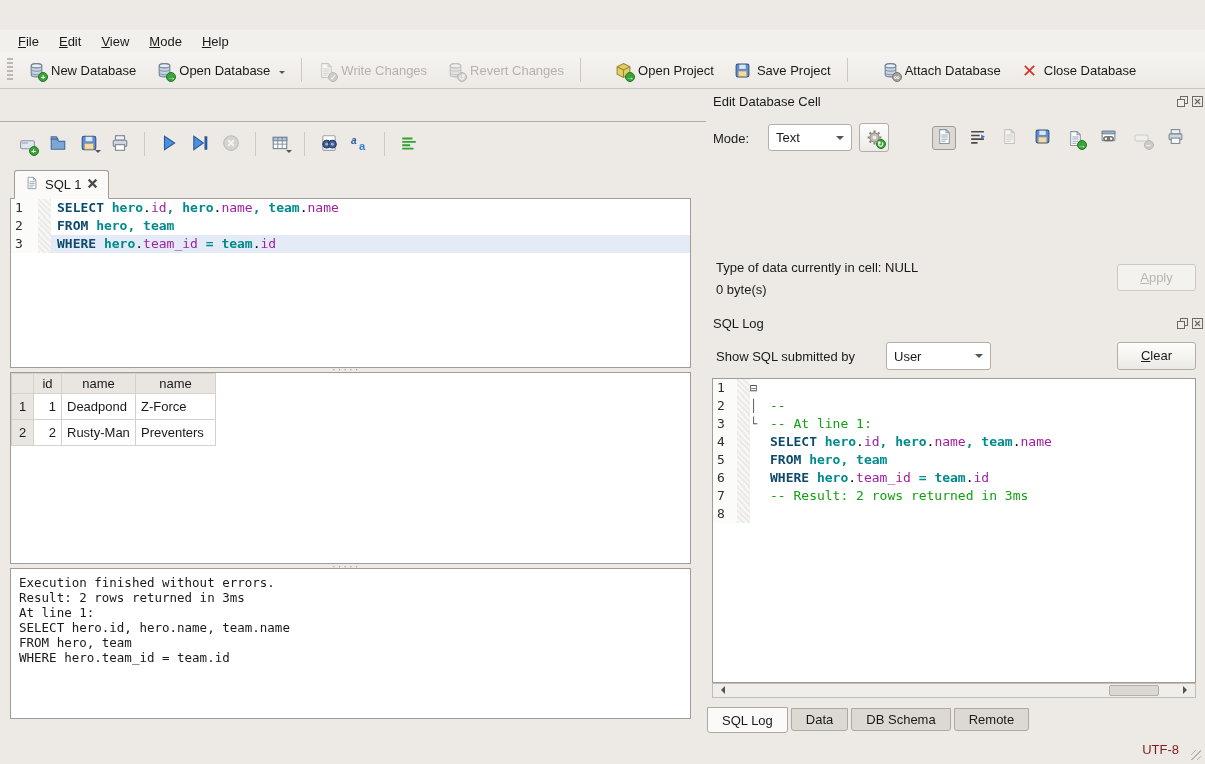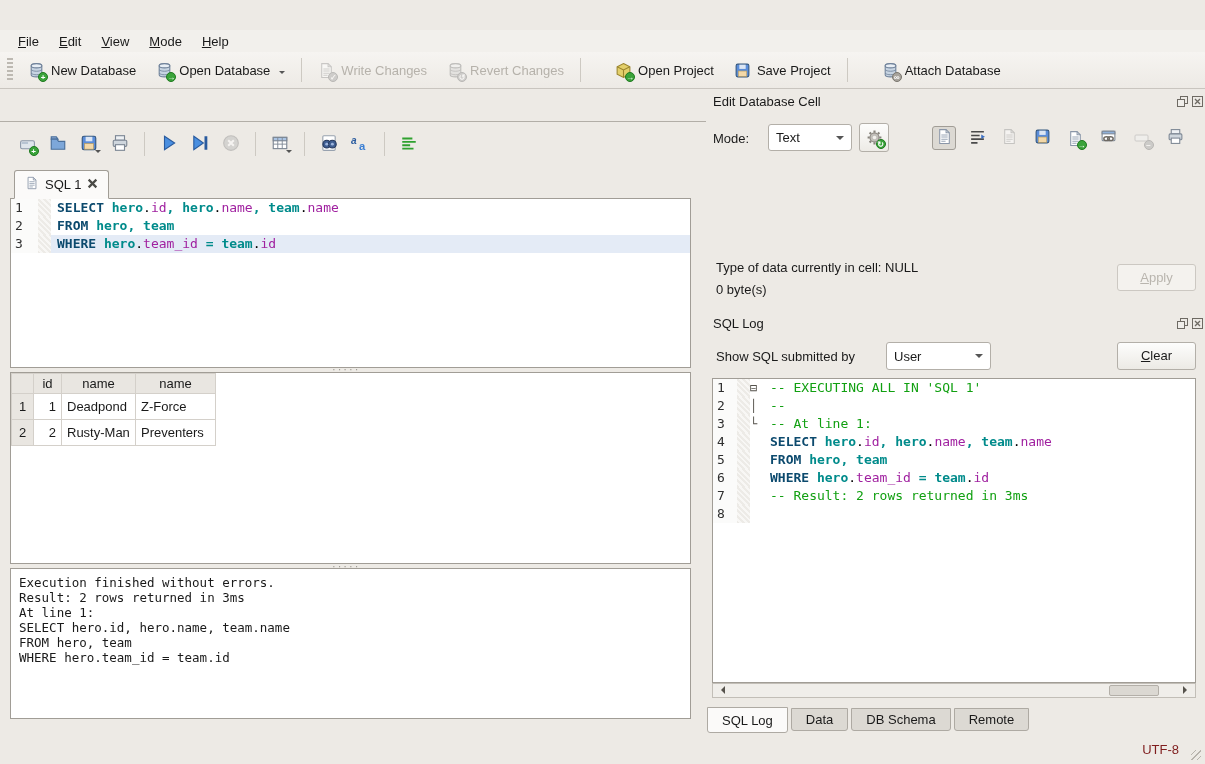--- a/index.html
+++ b/index.html
@@ -276,20 +276,26 @@
             <use href="#s-disk"></use>
           </svg></span>
       <span>Save Project</span>
     </div>
     <div class="tsep"></div>
     <div class="tbtn" style="margin-left:18px">
       <span class="iwrap"><svg class="ic" width="17" height="17">
             <use href="#s-db"></use>
           </svg><span class="badge b-gray">∞</span></span>
       <span>Attach Database</span>
+    </div>
+    <div class="tbtn">
+      <span class="iwrap"><svg class="ic" width="17" height="17">
+            <use href="#s-xred"></use>
+          </svg></span>
+      <span>Close Database</span>
     </div>
   </div>
 
   <div class="tabline"></div>
 
   <div class="sql-toolbar">
     <div class="sbtn">
         <span class="iwrap"><svg class="ic" width="18" height="18">
             <use href="#s-newtab"></use>
           </svg><span class="badge b-green">+</span></span>
@@ -483,21 +489,21 @@
         </svg></span>
   </div>
   <div class="dock-title" style="left:716px;top:349px">Show SQL submitted by</div>
   <div class="select" style="left:886px;top:342px;width:105px;height:28px">
     <span>User</span>
     <span class="dropcaret"></span>
   </div>
   <div class="btn" style="left:1117px;top:342px;width:79px;height:28px;line-height:26px">Clear</div>
 
   <div class="codebox" id="logbox">
-      <div class="code-line"><span class="ed-ln">1</span><span class="ed-hatch"></span><span class="ed-fold">⊟</span><span class="ed-code"><span class="tk c">-- EXECUTING ALL IN 'SQL 1'</span></span></div>
+      <div class="code-line"><span class="ed-ln">1</span><span class="ed-hatch"></span><span class="ed-fold">⊟</span></div>
       <div class="code-line"><span class="ed-ln">2</span><span class="ed-hatch"></span><span class="ed-fold">│</span><span class="ed-code"><span class="tk c">--</span></span></div>
       <div class="code-line"><span class="ed-ln">3</span><span class="ed-hatch"></span><span class="ed-fold">└</span><span class="ed-code"><span class="tk c">-- At line 1:</span></span></div>
       <div class="code-line"><span class="ed-ln">4</span><span class="ed-hatch"></span><span class="ed-fold"></span><span class="ed-code"><span class="tk k">SELECT</span><span class="tk p"> </span><span class="tk t">hero</span><span class="tk p">.</span><span class="tk f">id</span><span class="tk t">,</span><span class="tk p"> </span><span class="tk t">hero</span><span class="tk p">.</span><span class="tk f">name</span><span class="tk t">,</span><span class="tk p"> </span><span class="tk t">team</span><span class="tk p">.</span><span class="tk f">name</span></span></div>
       <div class="code-line"><span class="ed-ln">5</span><span class="ed-hatch"></span><span class="ed-fold"></span><span class="ed-code"><span class="tk k">FROM</span><span class="tk p"> </span><span class="tk t">hero</span><span class="tk t">,</span><span class="tk p"> </span><span class="tk t">team</span></span></div>
       <div class="code-line"><span class="ed-ln">6</span><span class="ed-hatch"></span><span class="ed-fold"></span><span class="ed-code"><span class="tk k">WHERE</span><span class="tk p"> </span><span class="tk t">hero</span><span class="tk p">.</span><span class="tk f">team_id</span><span class="tk p"> </span><span class="tk t">=</span><span class="tk p"> </span><span class="tk t">team</span><span class="tk p">.</span><span class="tk f">id</span></span></div>
       <div class="code-line"><span class="ed-ln">7</span><span class="ed-hatch"></span><span class="ed-fold"></span><span class="ed-code"><span class="tk c">-- Result: 2 rows returned in 3ms</span></span></div>
       <div class="code-line"><span class="ed-ln">8</span><span class="ed-hatch"></span><span class="ed-fold"></span><span class="ed-code"></span></div>
     </div>
 
   <div class="hscroll">

